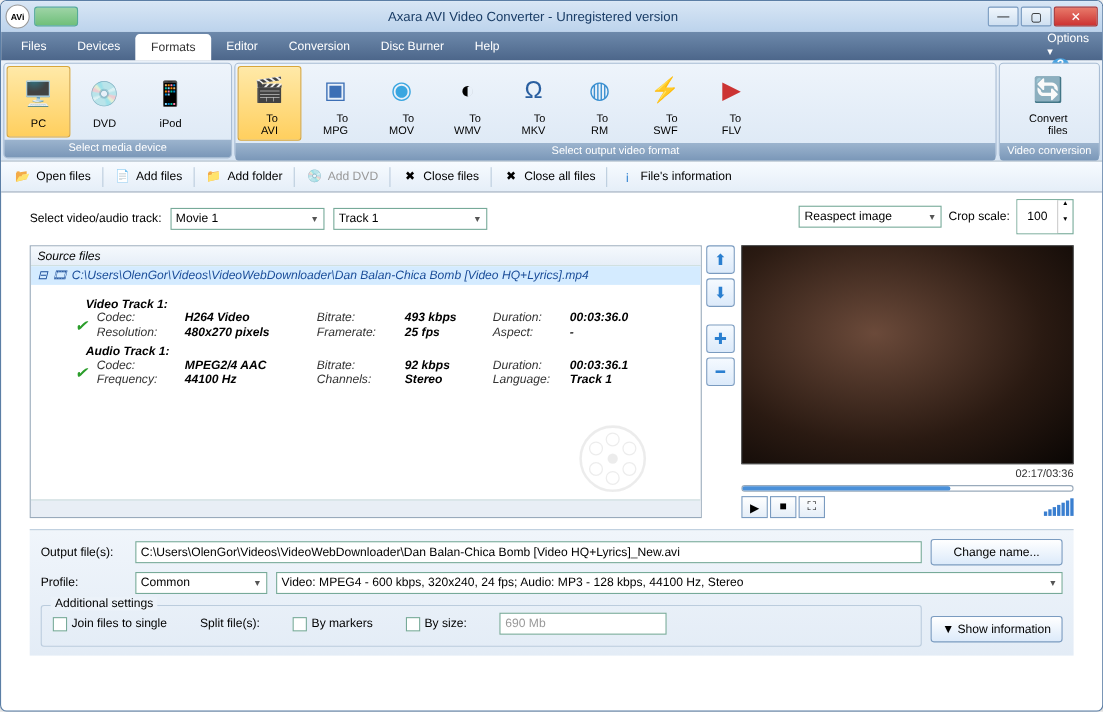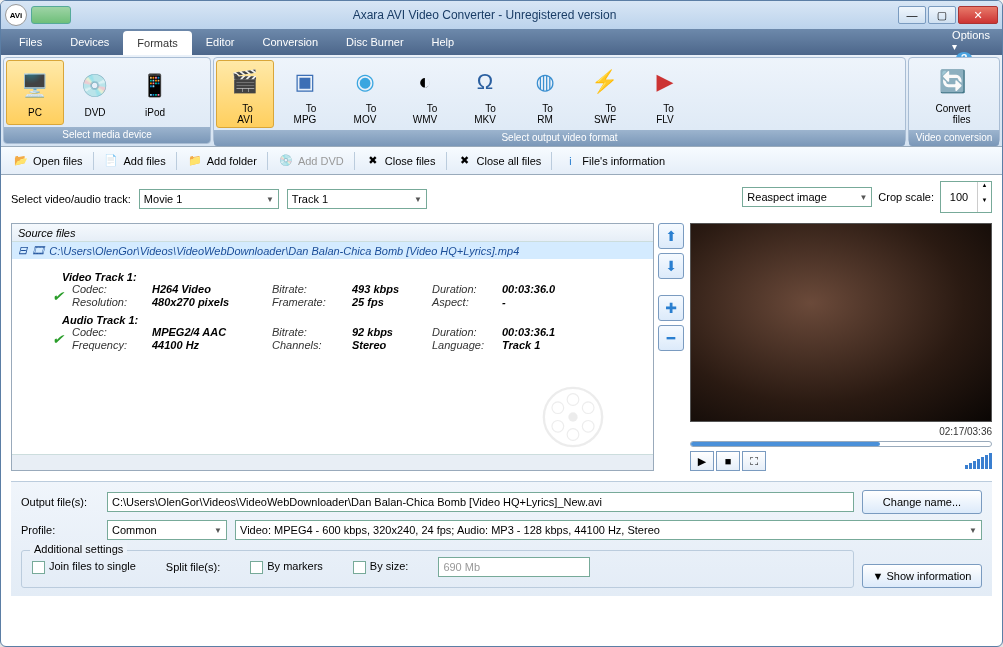--- a/index.html
+++ b/index.html
@@ -24,21 +24,21 @@
 .ribgroup .label { height: 16px; background: linear-gradient(#9cb4ce,#7a97b8); color: #fff; font-size: 10px; text-align: center; line-height: 16px; border-radius: 0 0 3px 3px; }
 .ribbtn { width: 58px; display: flex; flex-direction: column; align-items: center; justify-content: center; border: 1px solid transparent; border-radius: 3px; padding: 2px; cursor: pointer; }
 .ribbtn.sel { background: linear-gradient(#ffe9a8,#ffcf5e); border-color: #d9a639; }
 .ribbtn .ico { width: 38px; height: 38px; display: flex; align-items: center; justify-content: center; font-size: 22px; }
 .ribbtn .lbl { font-size: 10px; text-align: right; line-height: 11px; margin-top: 2px; }
 .toolbar2 { height: 28px; background: linear-gradient(#f7fbff,#e5eef8); border-bottom: 1px solid #9ab; display: flex; align-items: center; padding: 0 6px; gap: 2px; }
 .tbtn { display: flex; align-items: center; gap: 4px; padding: 2px 6px; border-radius: 2px; cursor: pointer; }
 .tbtn .ic { width: 16px; height: 16px; display: inline-flex; align-items: center; justify-content: center; }
 .tsep { width: 1px; height: 18px; background: #bcd; margin: 0 2px; }
 .disabled { color: #999; }
-.content { padding: 6px 10px; display: flex; flex-direction: column; gap: 6px; }
+.content { padding: 6px 26px; display: flex; flex-direction: column; gap: 6px; }
 .row { display: flex; align-items: center; gap: 8px; }
 .selectbox { height: 20px; border: 1px solid #7a9; background: #fff; display: inline-flex; align-items: center; padding: 0 4px; position: relative; }
 .selectbox::after { content: "▼"; font-size: 8px; position: absolute; right: 4px; color: #555; }
 .main { display: flex; gap: 6px; height: 248px; }
 .leftpane { flex: 1; display: flex; gap: 4px; }
 .sourcebox { flex: 1; border: 1px solid #9ab; background: #fff; display: flex; flex-direction: column; position: relative; overflow: hidden; font-style: italic; }
 .sourcebox .hdr { height: 18px; background: linear-gradient(#f5f9fd,#e6eef7); border-bottom: 1px solid #cdd; padding: 0 6px; line-height: 18px; }
 .srcrow { background: #d4ebff; padding: 2px 6px; color: #1a4d99; display: flex; align-items: center; gap: 4px; }
 .tracks { padding: 6px 10px; }
 .track-title { font-weight: bold; margin-left: 40px; margin-top: 6px; }
@@ -339,21 +339,21 @@
       </div>
       <div class="field">
         <label>Profile:</label>
         <div class="selectbox" style="width:120px">
             <span>Common</span>
           </div>
         <div class="selectbox" style="flex:1">
             <span>Video: MPEG4 - 600 kbps, 320x240, 24 fps; Audio: MP3 - 128 kbps, 44100 Hz, Stereo</span>
           </div>
       </div>
-      <div style="display:flex; gap:8px; align-items:flex-end">
+      <div style="display:flex; gap:8px; align-items:center">
         <div class="fieldset" style="flex:1">
           <div class="legend">Additional settings</div>
           <label><span class="chkbox"></span><span>Join files to single</span></label>
           <span>Split file(s):</span>
           <label><span class="chkbox"></span><span>By markers</span></label>
           <label><span class="chkbox"></span><span>By size:</span></label>
           <input class="txtinput disabled" style="flex: 0 0 70px; color: rgb(153, 153, 153);" disabled="" value="690 Mb">
         </div>
         <button class="btn" style="margin-top:10px">▼ <span>Show information</span></button>
       </div>

